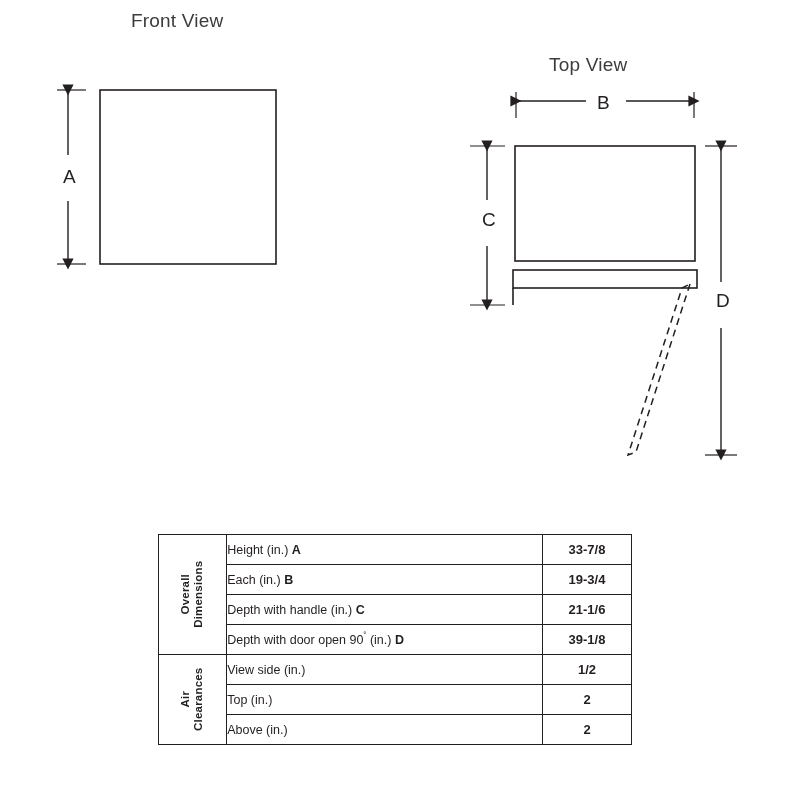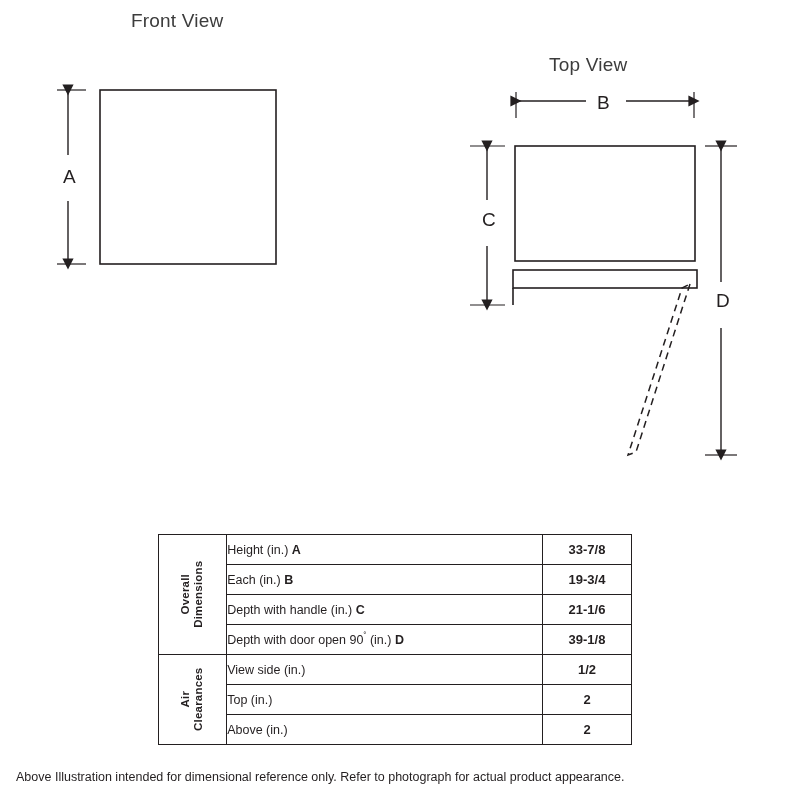--- a/index.html
+++ b/index.html
@@ -228,14 +228,13 @@
       </tr>
       <tr>
         <td class="label-cell">
           <span>Above (in.)</span>
         </td>
         <td class="value-cell">2</td>
       </tr>
     </tbody>
   </table>
 
-  <div class="footnote">Above Illustration intended for dimensional reference only. Refer to photograph for actual product appearance.</div>
 </div>
 
 </body></html>

